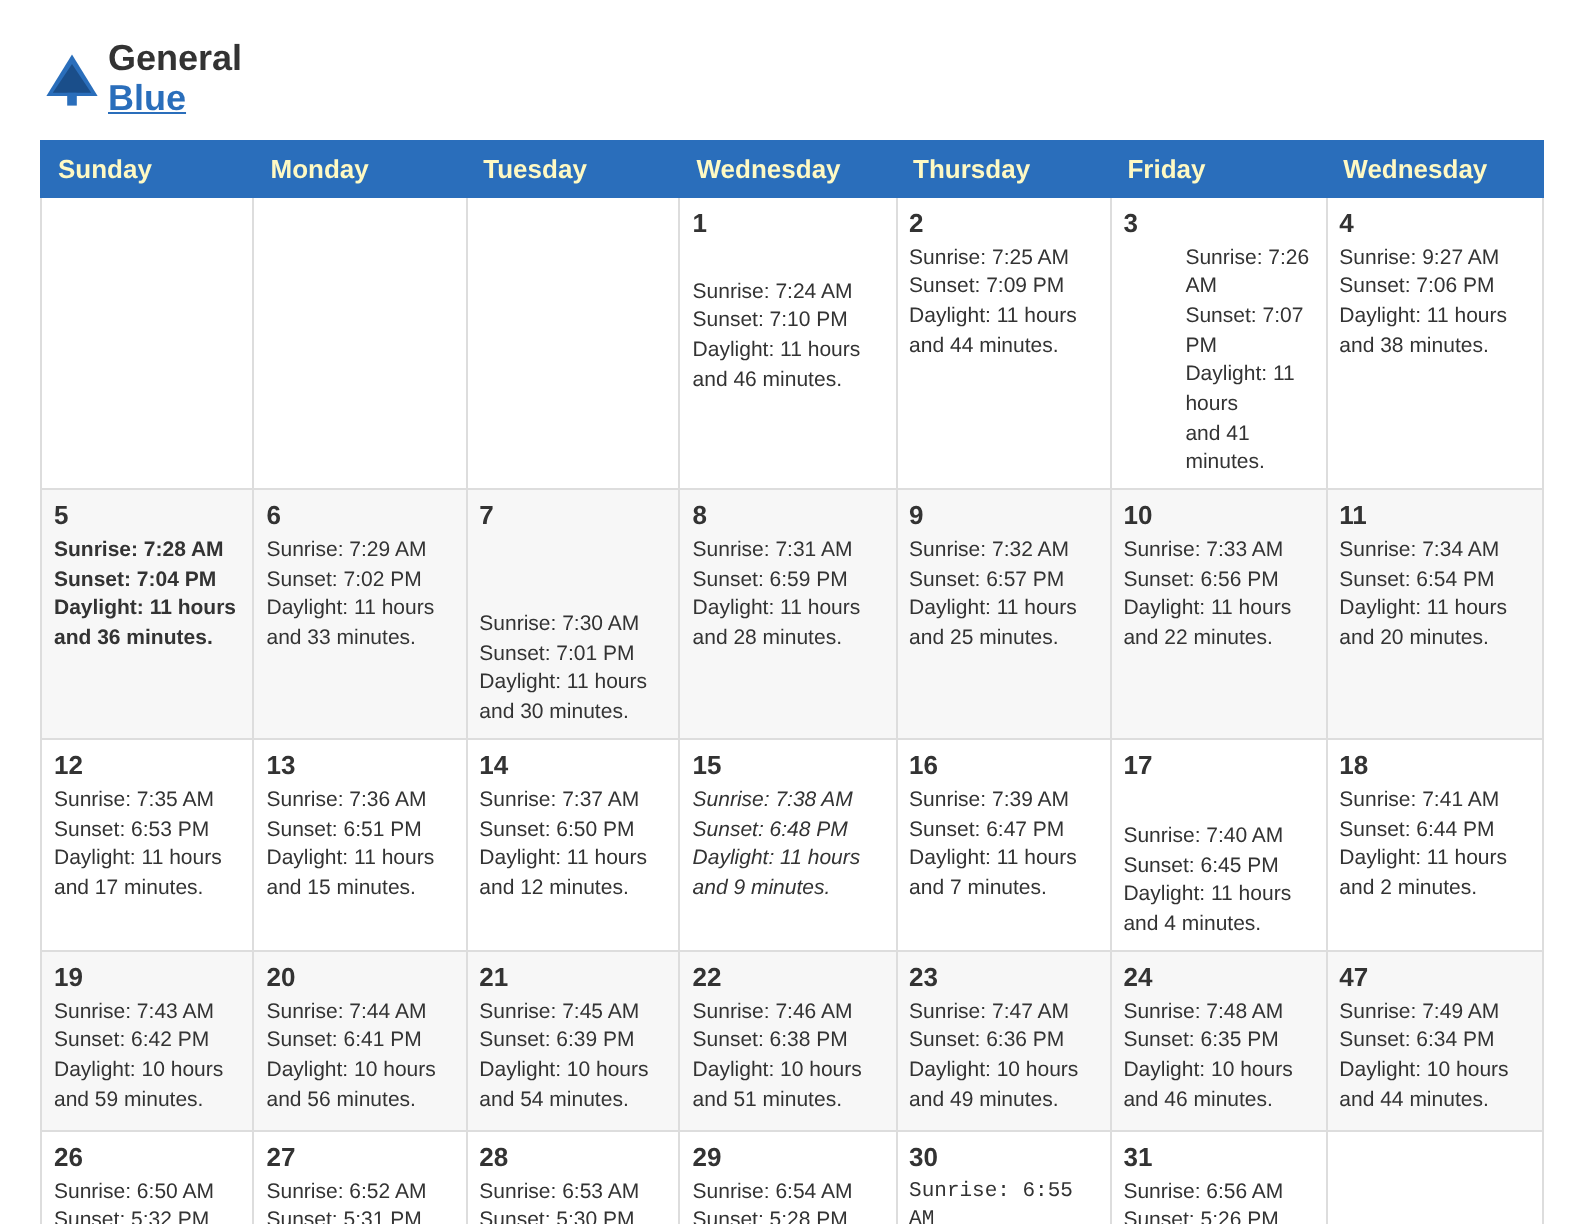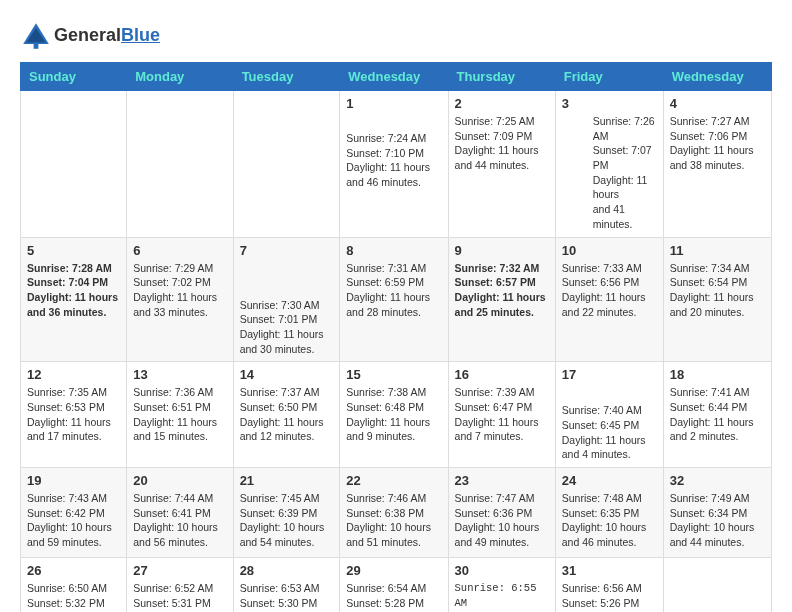--- a/index.html
+++ b/index.html
@@ -15,21 +15,21 @@
       justify-content: space-between;
       align-items: flex-start;
       margin-bottom: 10px;
     }
     .logo {
       display: flex;
       align-items: center;
     }
     .logo-text {
       display: flex;
-      flex-direction: row;
+      flex-direction: column;
       line-height: 1.1;
     }
     .logo-general {
       font-size: 18px;
       font-weight: bold;
       color: #333;
     }
     .logo-blue {
       font-size: 18px;
       font-weight: bold;
@@ -54,21 +54,21 @@
       font-size: 15px;
       color: #555;
     }
     .calendar {
       width: 100%;
       border-collapse: collapse;
       border: 1px solid #ccc;
     }
     .calendar th {
       background-color: #2a6ebb;
-      color: #5eead4;
+      color: #fef9c3;
       text-align: left;
       padding: 6px 8px;
       font-size: 13px;
       border: 1px solid #2a6ebb;
     }
     .calendar td {
       vertical-align: top;
       padding: 5px 6px;
       border: 1px solid #ddd;
       width: 110px;
@@ -146,21 +146,21 @@
         </td>
         <td>
           <span class="day-number">3</span>
           <div class="day-info" style="white-space: pre-line; margin-left: 31px;">Sunrise: 7:26 AM
 Sunset: 7:07 PM
 Daylight: 11 hours
 and 41 minutes.</div>
         </td>
         <td>
           <span class="day-number">4</span>
-          <div class="day-info" style="white-space: pre-line;">Sunrise: 7:27 AM
+          <div class="day-info" style="white-space: pre-line;">Sunrise: 9:27 AM
 Sunset: 7:06 PM
 Daylight: 11 hours
 and 38 minutes.</div>
         </td>
       </tr>
       <tr class="row-even">
         <td>
           <span class="day-number">5</span>
           <div class="day-info" style="white-space: pre-line; font-weight: bold;">Sunrise: 7:28 AM
 Sunset: 7:04 PM
@@ -183,21 +183,21 @@
         </td>
         <td>
           <span class="day-number">8</span>
           <div class="day-info" style="white-space: pre-line;">Sunrise: 7:31 AM
 Sunset: 6:59 PM
 Daylight: 11 hours
 and 28 minutes.</div>
         </td>
         <td>
           <span class="day-number">9</span>
-          <div class="day-info" style="white-space: pre-line; font-weight: bold;">Sunrise: 7:32 AM
+          <div class="day-info" style="white-space: pre-line;">Sunrise: 7:32 AM
 Sunset: 6:57 PM
 Daylight: 11 hours
 and 25 minutes.</div>
         </td>
         <td>
           <span class="day-number">10</span>
           <div class="day-info" style="white-space: pre-line;">Sunrise: 7:33 AM
 Sunset: 6:56 PM
 Daylight: 11 hours
 and 22 minutes.</div>
@@ -227,21 +227,21 @@
         </td>
         <td>
           <span class="day-number">14</span>
           <div class="day-info" style="white-space: pre-line;">Sunrise: 7:37 AM
 Sunset: 6:50 PM
 Daylight: 11 hours
 and 12 minutes.</div>
         </td>
         <td>
           <span class="day-number">15</span>
-          <div class="day-info" style="white-space: pre-line;">Sunrise: 7:38 AM
+          <div class="day-info" style="white-space: pre-line; font-style: italic;">Sunrise: 7:38 AM
 Sunset: 6:48 PM
 Daylight: 11 hours
 and 9 minutes.</div>
         </td>
         <td>
           <span class="day-number">16</span>
           <div class="day-info" style="white-space: pre-line;">Sunrise: 7:39 AM
 Sunset: 6:47 PM
 Daylight: 11 hours
 and 7 minutes.</div>
@@ -298,21 +298,21 @@
 and 49 minutes.</div>
         </td>
         <td>
           <span class="day-number">24</span>
           <div class="day-info" style="white-space: pre-line;">Sunrise: 7:48 AM
 Sunset: 6:35 PM
 Daylight: 10 hours
 and 46 minutes.</div>
         </td>
         <td>
-          <span class="day-number">32</span>
+          <span class="day-number">47</span>
           <div class="day-info" style="white-space: pre-line;">Sunrise: 7:49 AM
 Sunset: 6:34 PM
 Daylight: 10 hours
 and 44 minutes.</div>
         </td>
       </tr>
       <tr>
         <td>
           <span class="day-number">26</span>
           <div class="day-info" style="white-space: pre-line;">Sunrise: 6:50 AM

